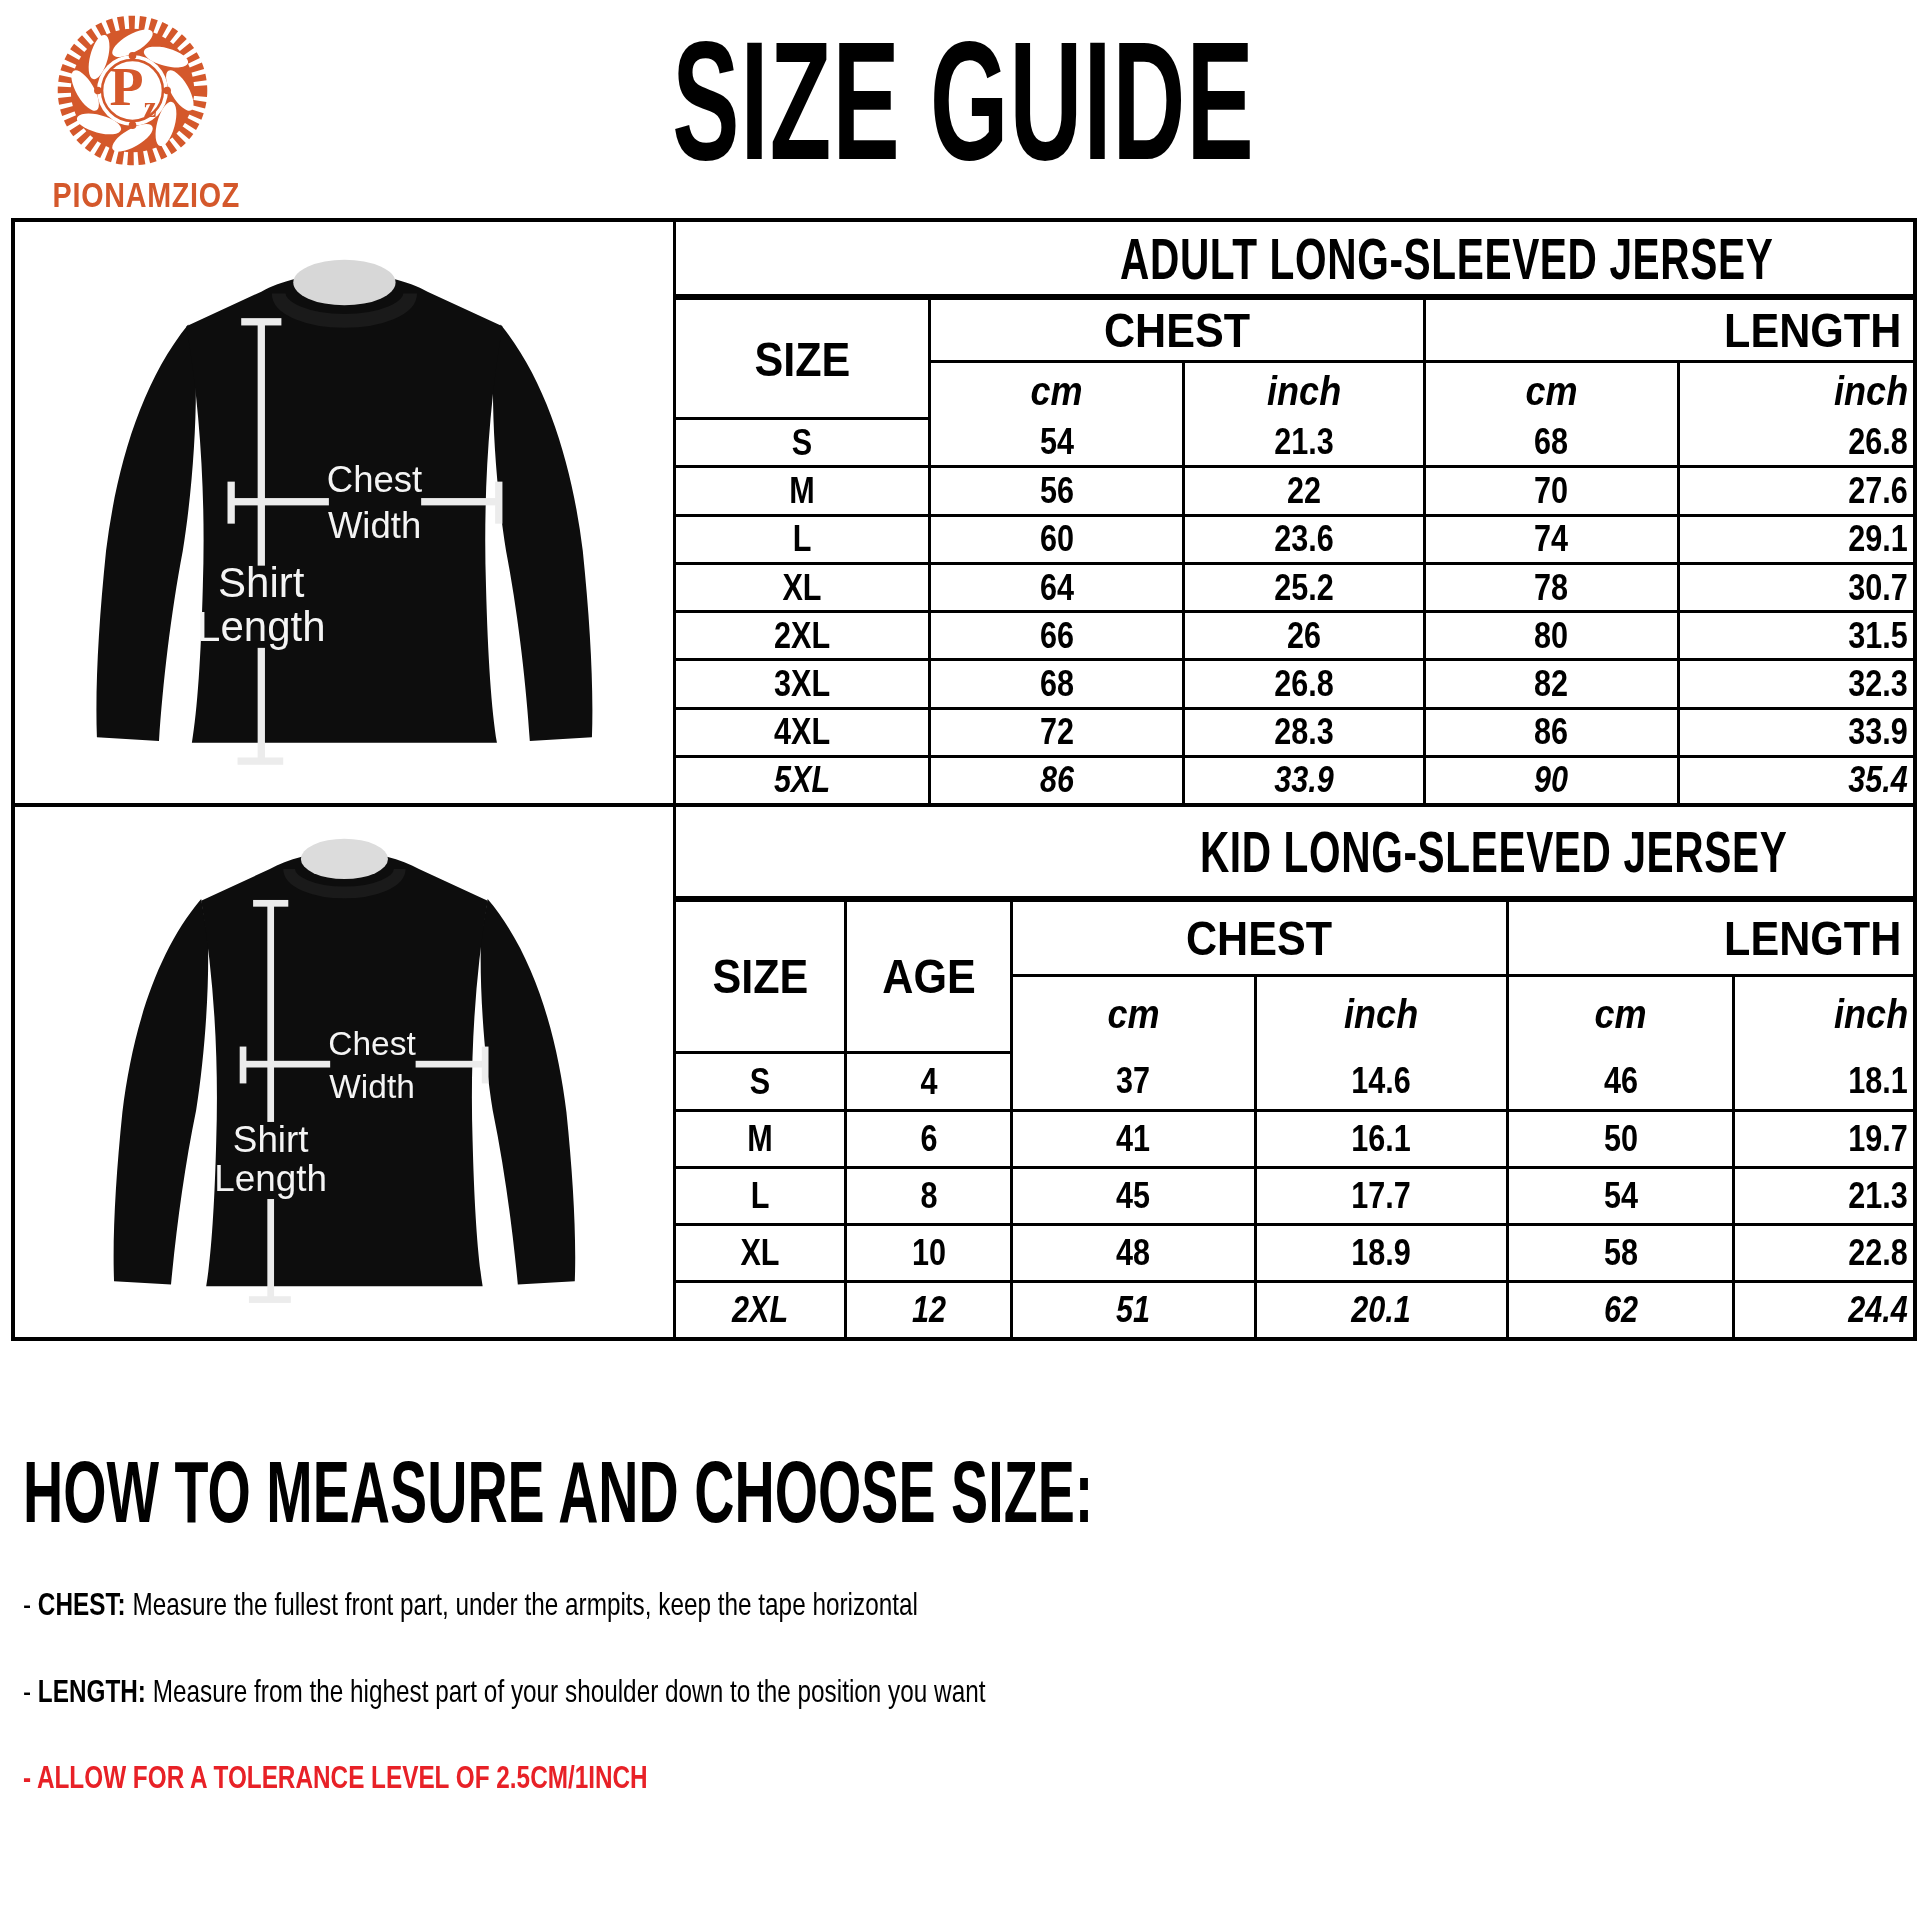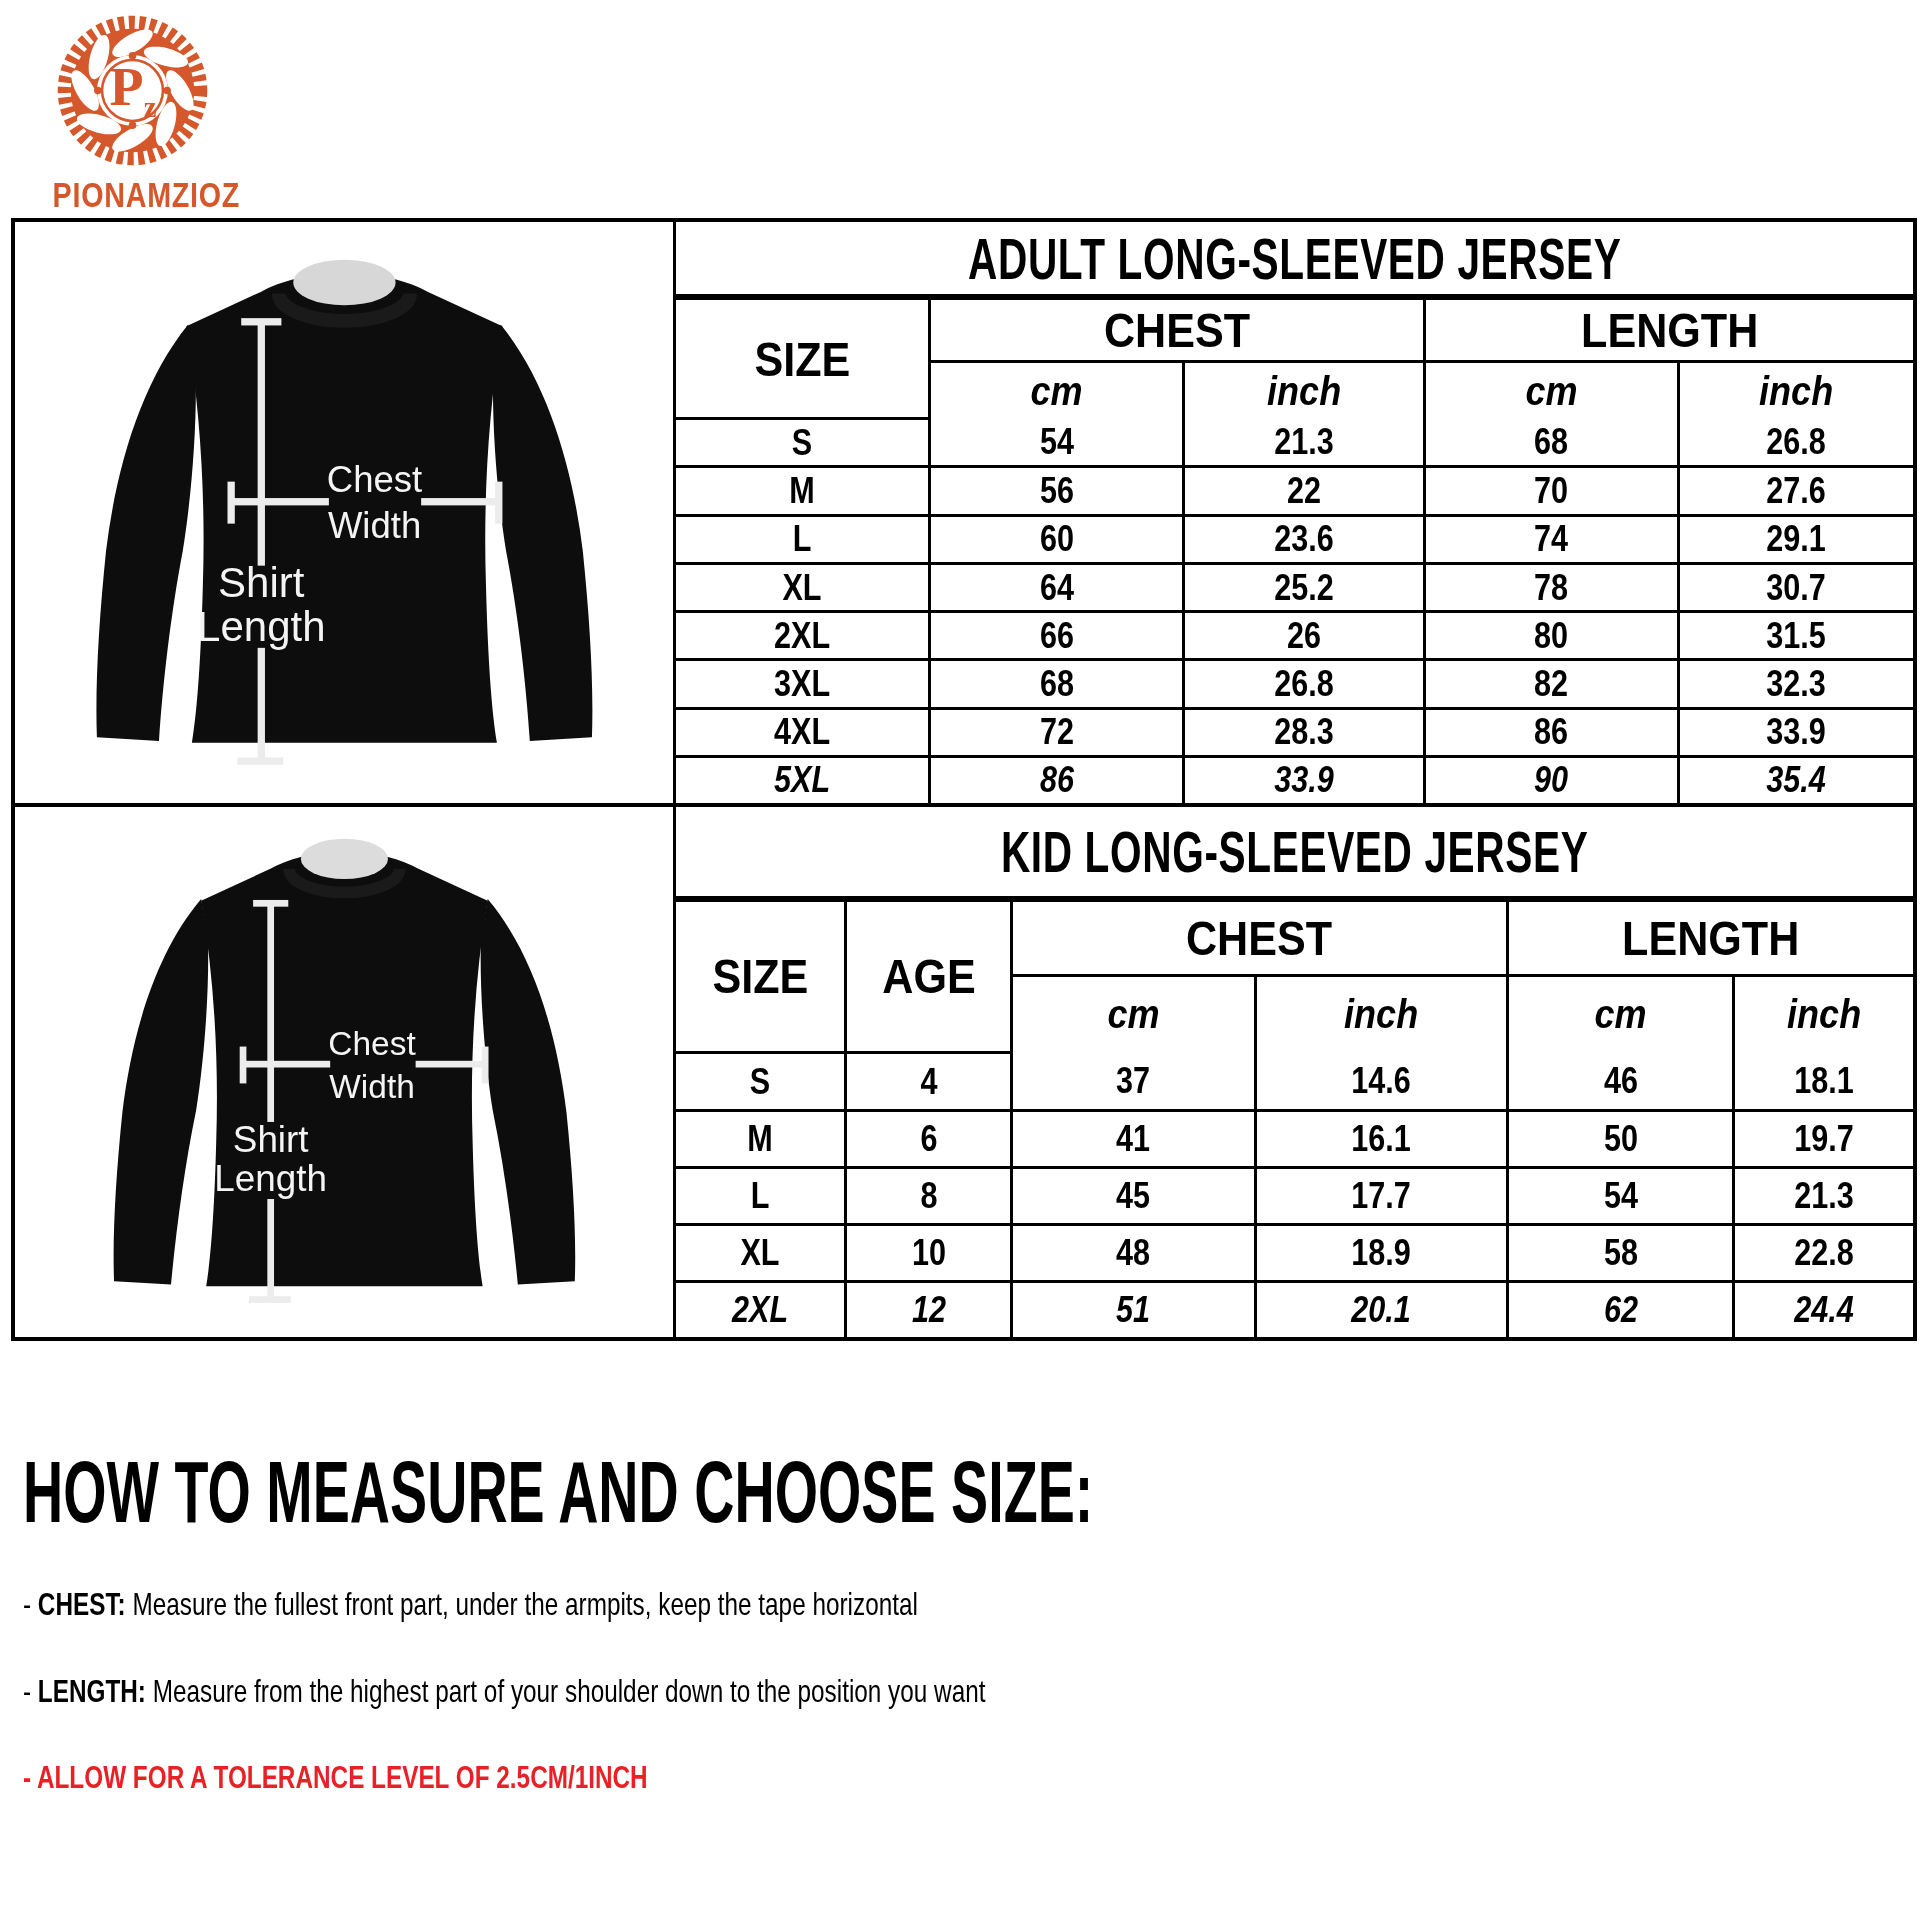--- a/index.html
+++ b/index.html
@@ -28,21 +28,21 @@
   .cell-kid-figure   { border-right:3.8px solid #000; }
   .figure { width:100%; height:100%; display:flex; align-items:center; justify-content:center; }
   .figure svg { width:98%; height:98%; }
   svg text.meas { font-family:"Liberation Sans", sans-serif; fill:#f4f4f4; }
 
   
   table { width:100%; height:100%; border-collapse:collapse; table-layout:fixed; }
   td { border:3.8px solid #000; text-align:center; vertical-align:middle; padding:0; }
   tr:first-child > td { border-top:none; }
   tr > td:first-child { border-left:none; }
-  tr > td:last-child { border-right:none; }
+  tr > td:last-child { border-right:none;text-align:right; }
   tbody tr:last-child > td { border-bottom:none;font-style:italic; }
   td.title-cell { border-left:none; border-right:none; border-bottom:6.6px solid #000; }
   tr.unit-row > td { border-bottom:6.6px solid #000; }
   .tbl-title { display:inline-block; font-size:58px; font-weight:bold; transform:scaleX(0.70);
                transform-origin:center; white-space:nowrap; letter-spacing:0.9px; }
   .hdr   { display:inline-block; font-size:49px; font-weight:bold; transform:scaleX(0.88);
            transform-origin:center; white-space:nowrap; }
   .unit  { display:inline-block; font-size:41px; font-weight:bold; transform:scaleX(0.88);
            transform-origin:center; white-space:nowrap; }
   .cellv { display:inline-block; font-size:36px; font-weight:bold; transform:scaleX(0.85);
@@ -87,20 +87,23 @@
       <circle cx="0" cy="-41" r="4.5" fill="#d4582b"></circle>
       <circle cx="0" cy="41" r="4.5" fill="#d4582b"></circle>
       <circle cx="-41" cy="0" r="4.5" fill="#d4582b"></circle>
       <circle cx="41" cy="0" r="4.5" fill="#d4582b"></circle>
       <text x="-7" y="17" text-anchor="middle" font-family="Liberation Serif, serif" font-size="66" font-weight="bold" fill="#d4582b">P</text>
       <text x="21" y="31" text-anchor="middle" font-family="Liberation Serif, serif" font-size="34" font-weight="bold" fill="#d4582b">z</text>
     </svg>
     <div class="brand-name" style="color:#d4582b">PIONAMZIOZ</div>
   </div>
 
+  <div class="page-title">
+    <span>SIZE GUIDE</span>
+  </div>
 
   <div class="main-box">
 
     <div class="cell cell-adult-figure figure">
       <svg viewBox="0 0 706 620" preserveAspectRatio="xMidYMid meet">
         <g>
           <path fill="#0d0d0d" d="M182,104 C130,168 103,262 92,352 C84,430 80,500 82,556 L150,560 C154,498 163,420 176,352 C186,290 192,210 190,150 Z"></path>
           <path fill="#0d0d0d" d="M524,104 C576,168 603,262 614,352 C622,430 626,500 624,556 L556,560 C552,498 543,420 530,352 C520,290 514,210 516,150 Z"></path>
           <path fill="#0d0d0d" d="M353,48 C315,48 283,56 262,68 L180,106 C196,200 201,300 198,390 C196,468 192,526 186,562 L520,562 C514,526 510,468 508,390 C505,300 510,200 526,106 L444,68 C423,56 391,48 353,48 Z"></path>
           <ellipse cx="353" cy="58" rx="56" ry="25" fill="#d7d7d7"></ellipse>

